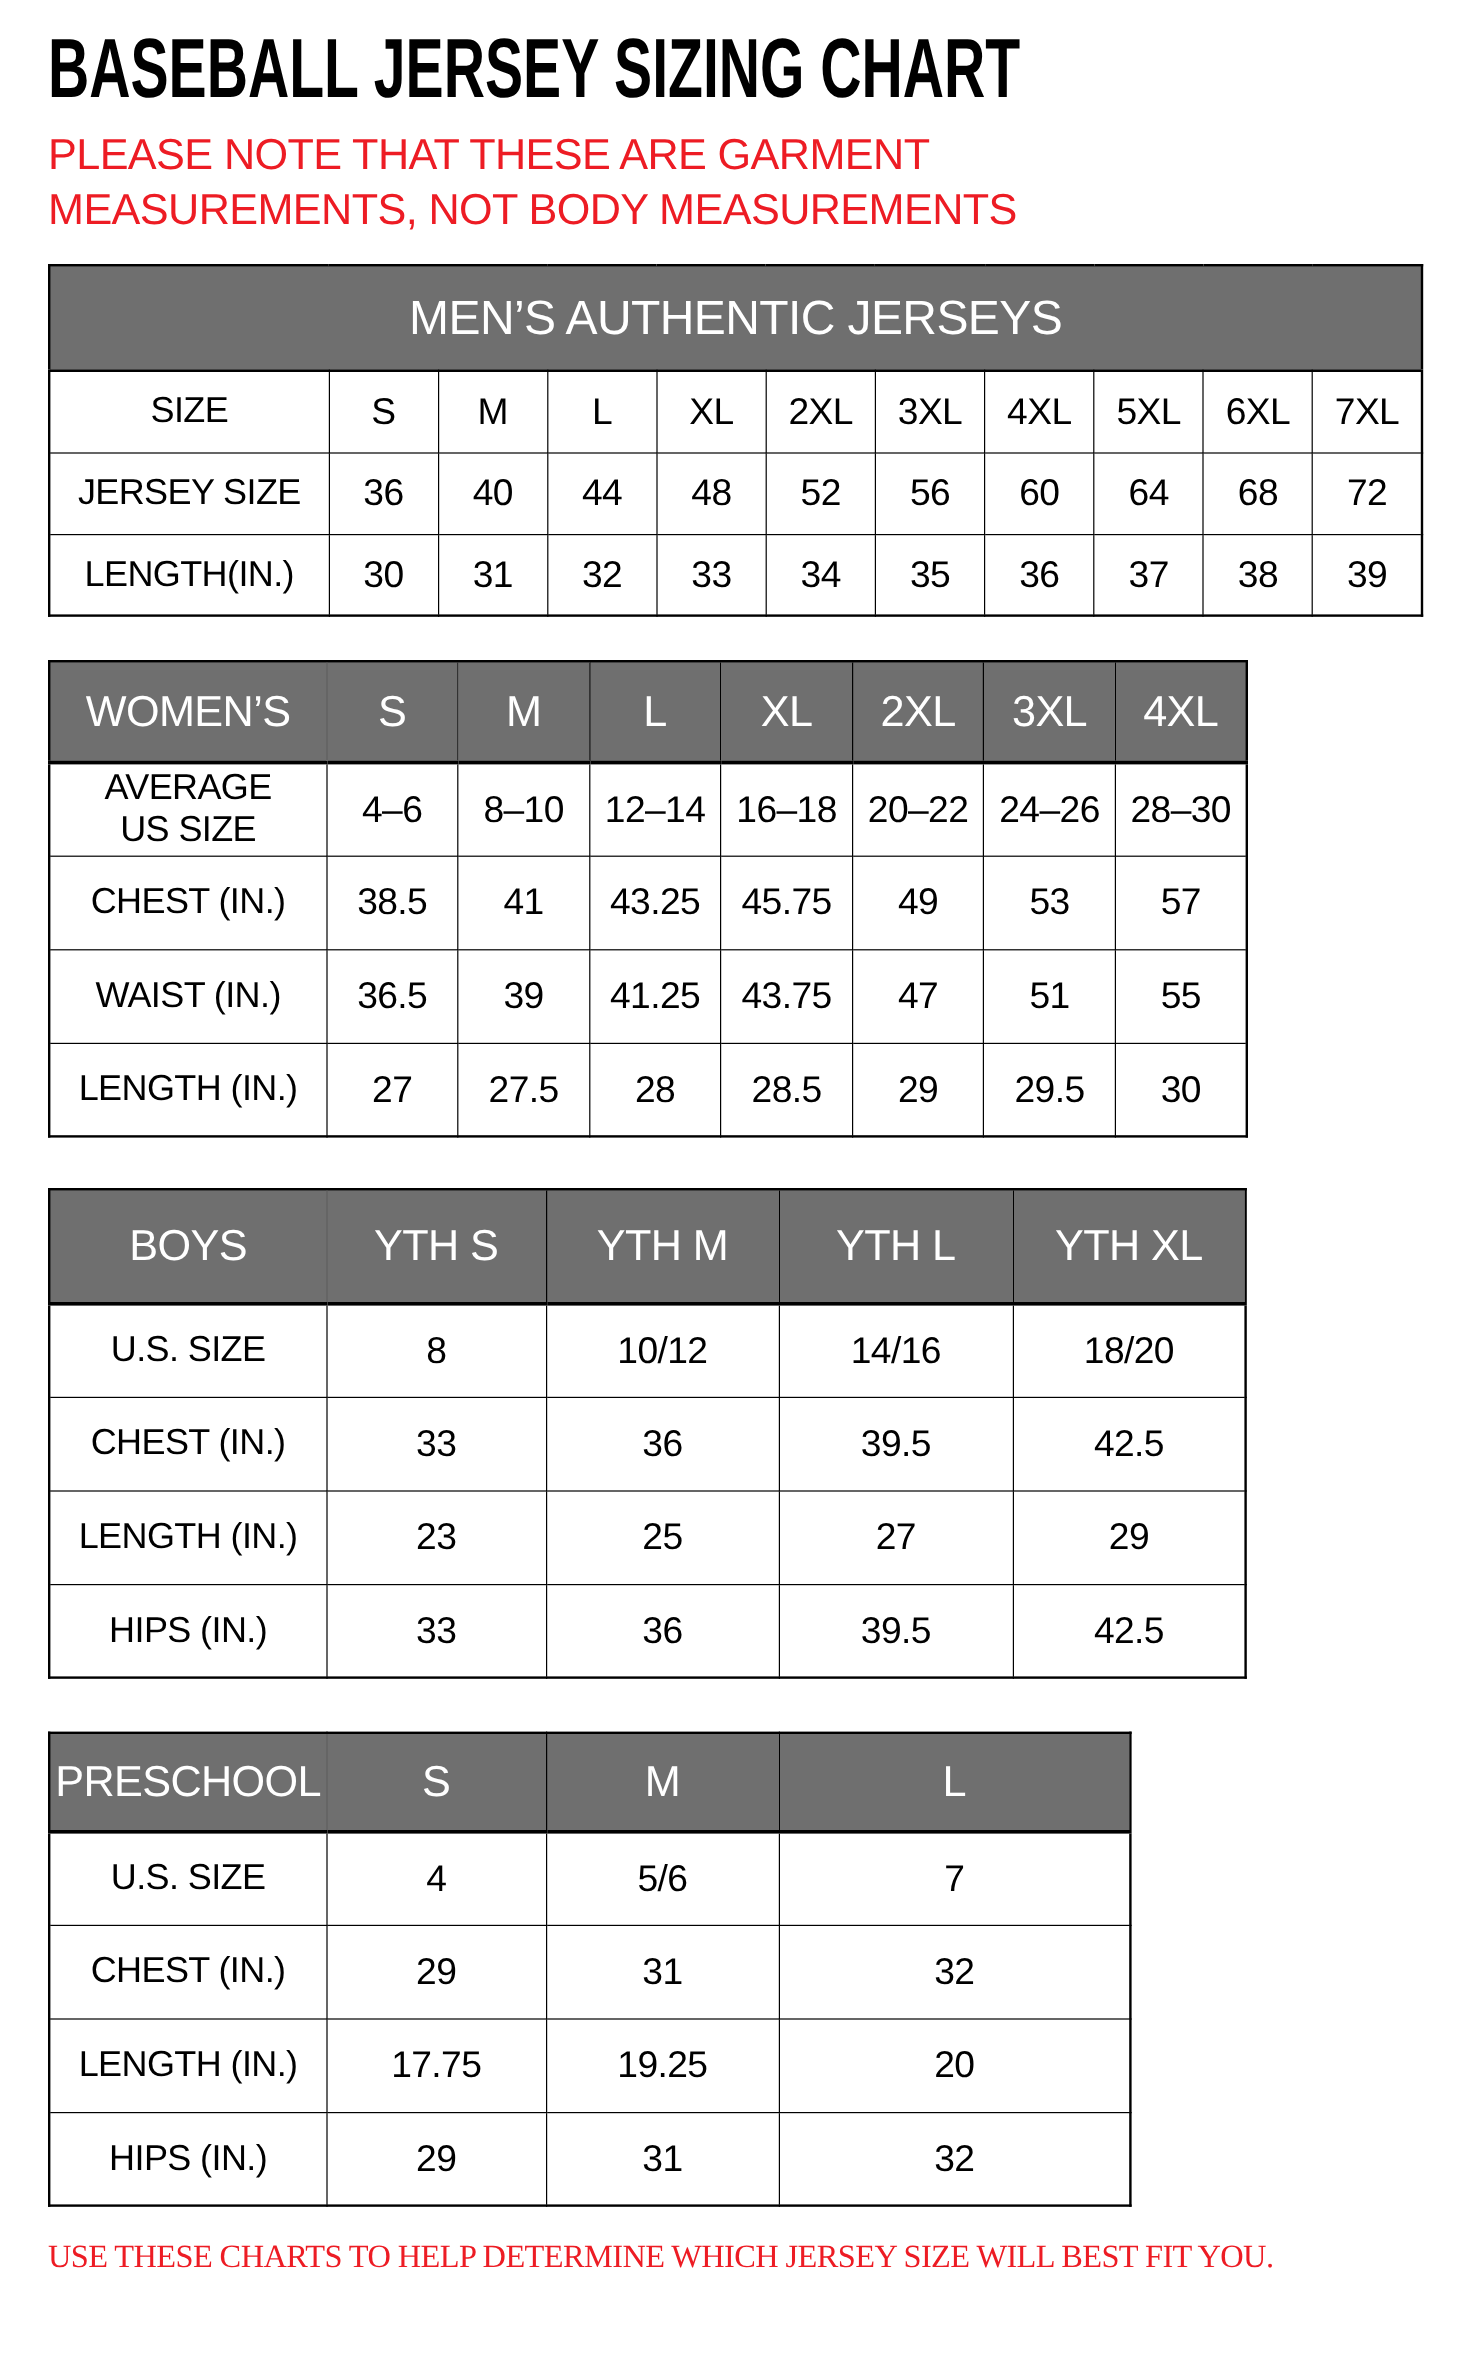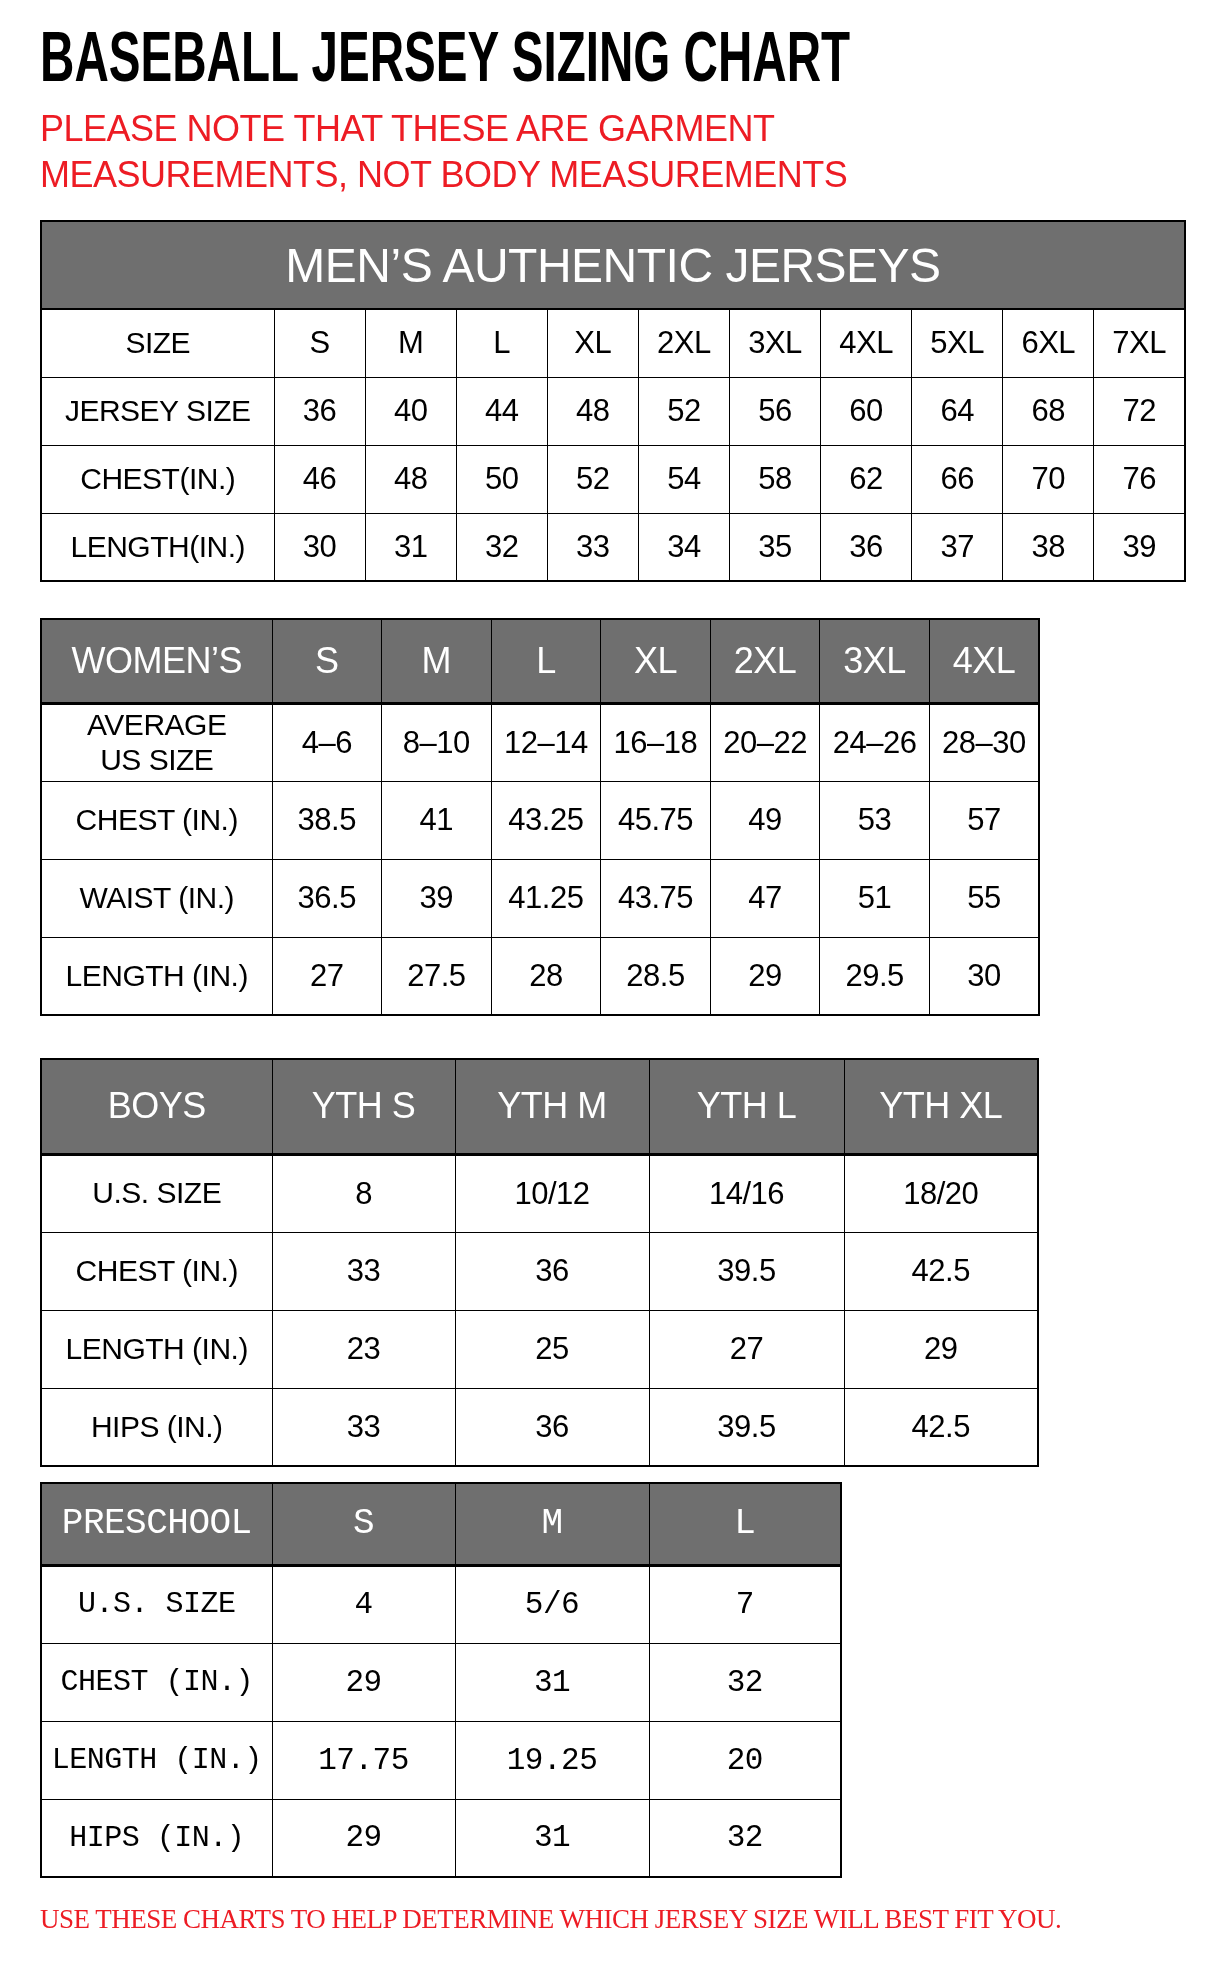--- a/index.html
+++ b/index.html
@@ -53,21 +53,21 @@
     overflow:hidden;
   }
   .sizing-table thead th{
     background:var(--header-gray);
     color:#ffffff;
     font-weight:400;
     font-size:36px;
     border-bottom:3px solid var(--line-black);
   }
   .sizing-table .banner-cell{
-    font-size:48px;
+    font-size:40px;
     border-bottom:2px solid var(--line-black);
   }
   .sizing-table td{font-size:31px;}
   .sizing-table td.label-cell{
     font-size:30px;
     white-space:pre-line;
     line-height:1.15;
   }
 
   
@@ -79,21 +79,21 @@
   .tbl-womens{width:1000px;margin-top:36px;}
   .tbl-womens thead tr{height:84px;}
   .tbl-womens tbody tr{height:78px;}
 
   
   .tbl-boys{width:999px;margin-top:42px;}
   .tbl-boys thead tr{height:95px;}
   .tbl-boys tbody tr{height:78px;}
 
   
-  .tbl-pre{width:802px;margin-top:15px;font-family:Liberation Mono, monospace;}
+  .tbl-pre{width:903px;margin-top:44px;}
   .tbl-pre thead tr{height:82px;}
   .tbl-pre tbody tr{height:78px;}
 
   
   .footer{
     margin:26px 0 12px 0;
     color:var(--accent-red);
     font-size:27px;
     letter-spacing:-0.5px;
     white-space:nowrap;
@@ -149,33 +149,20 @@
           <td class="value-cell">44</td>
           <td class="value-cell">48</td>
           <td class="value-cell">52</td>
           <td class="value-cell">56</td>
           <td class="value-cell">60</td>
           <td class="value-cell">64</td>
           <td class="value-cell">68</td>
           <td class="value-cell">72</td>
         </tr>
         <tr>
-          <td class="label-cell">CHEST(IN.)</td>
-          <td class="value-cell">46</td>
-          <td class="value-cell">48</td>
-          <td class="value-cell">50</td>
-          <td class="value-cell">52</td>
-          <td class="value-cell">54</td>
-          <td class="value-cell">58</td>
-          <td class="value-cell">62</td>
-          <td class="value-cell">66</td>
-          <td class="value-cell">70</td>
-          <td class="value-cell">76</td>
-        </tr>
-        <tr>
           <td class="label-cell">LENGTH(IN.)</td>
           <td class="value-cell">30</td>
           <td class="value-cell">31</td>
           <td class="value-cell">32</td>
           <td class="value-cell">33</td>
           <td class="value-cell">34</td>
           <td class="value-cell">35</td>
           <td class="value-cell">36</td>
           <td class="value-cell">37</td>
           <td class="value-cell">38</td>

